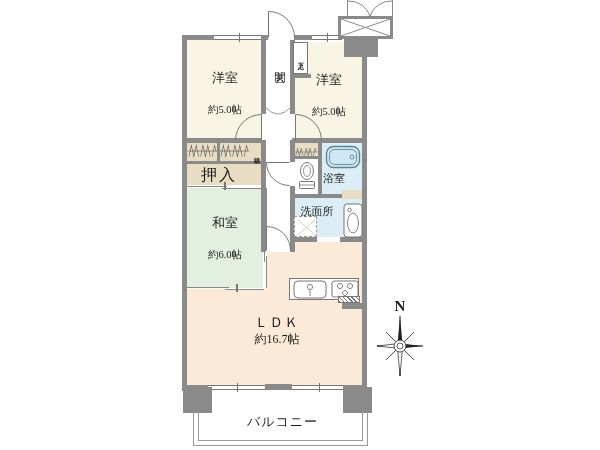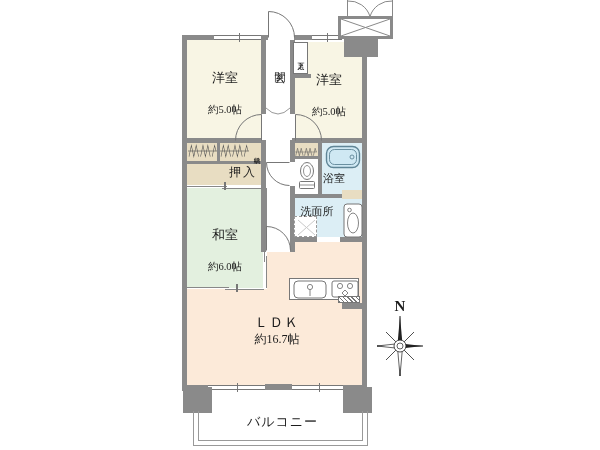--- a/index.html
+++ b/index.html
@@ -211,22 +211,22 @@
   <div class="lbl vert" style="left:271px;top:45px;width:15px;height:36px;font-size:11px;">玄関</div>
   <div class="lbl" style="left:195px;top:71px;width:60px;font-size:13px;">
     <div>洋室</div>
     <div class="sizeline">約5.0帖</div>
   </div>
   <div class="lbl" style="left:299px;top:73px;width:60px;font-size:13px;">
     <div>洋室</div>
     <div class="sizeline">約5.0帖</div>
   </div>
   <div class="lbl vert" style="left:251px;top:143px;width:10px;height:18px;font-size:6.5px;">収納</div>
-  <div class="lbl" style="left:223px;top:166px;width:40px;font-size:12px;letter-spacing:2px;">押入</div>
-  <div class="lbl" style="left:195px;top:228px;width:60px;font-size:13px;">
+  <div class="lbl" style="left:199px;top:166px;width:40px;font-size:16px;letter-spacing:2px;">押入</div>
+  <div class="lbl" style="left:195px;top:216px;width:60px;font-size:13px;">
     <div>和室</div>
     <div class="sizeline">約6.0帖</div>
   </div>
   <div class="lbl" style="left:316px;top:172px;width:36px;font-size:11px;">浴室</div>
   <div class="lbl" style="left:294px;top:205px;width:46px;font-size:11px;">洗面所</div>
   <div class="lbl" style="left:232px;top:315px;width:90px;">
     <div style="font-size:14px;letter-spacing:1px;text-align:center;">ＬＤＫ</div>
     <div style="font-size:12px;margin-top:2px;">約16.7帖</div>
   </div>
   <div class="lbl" style="left:235px;top:415px;width:95px;font-size:13px;letter-spacing:1px;">バルコニー</div>

